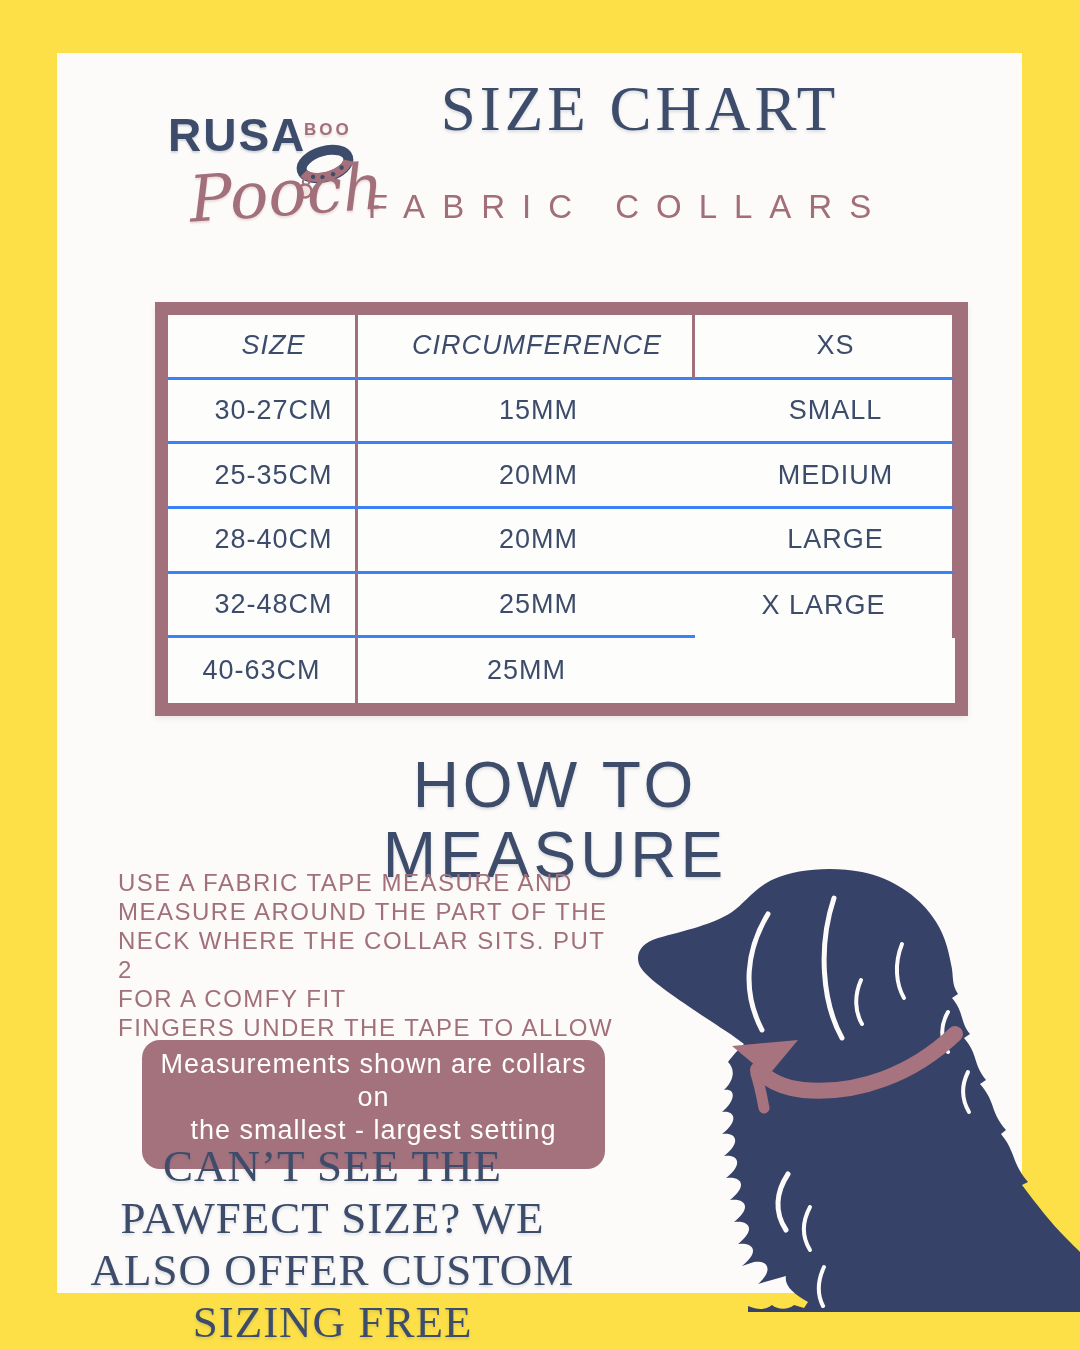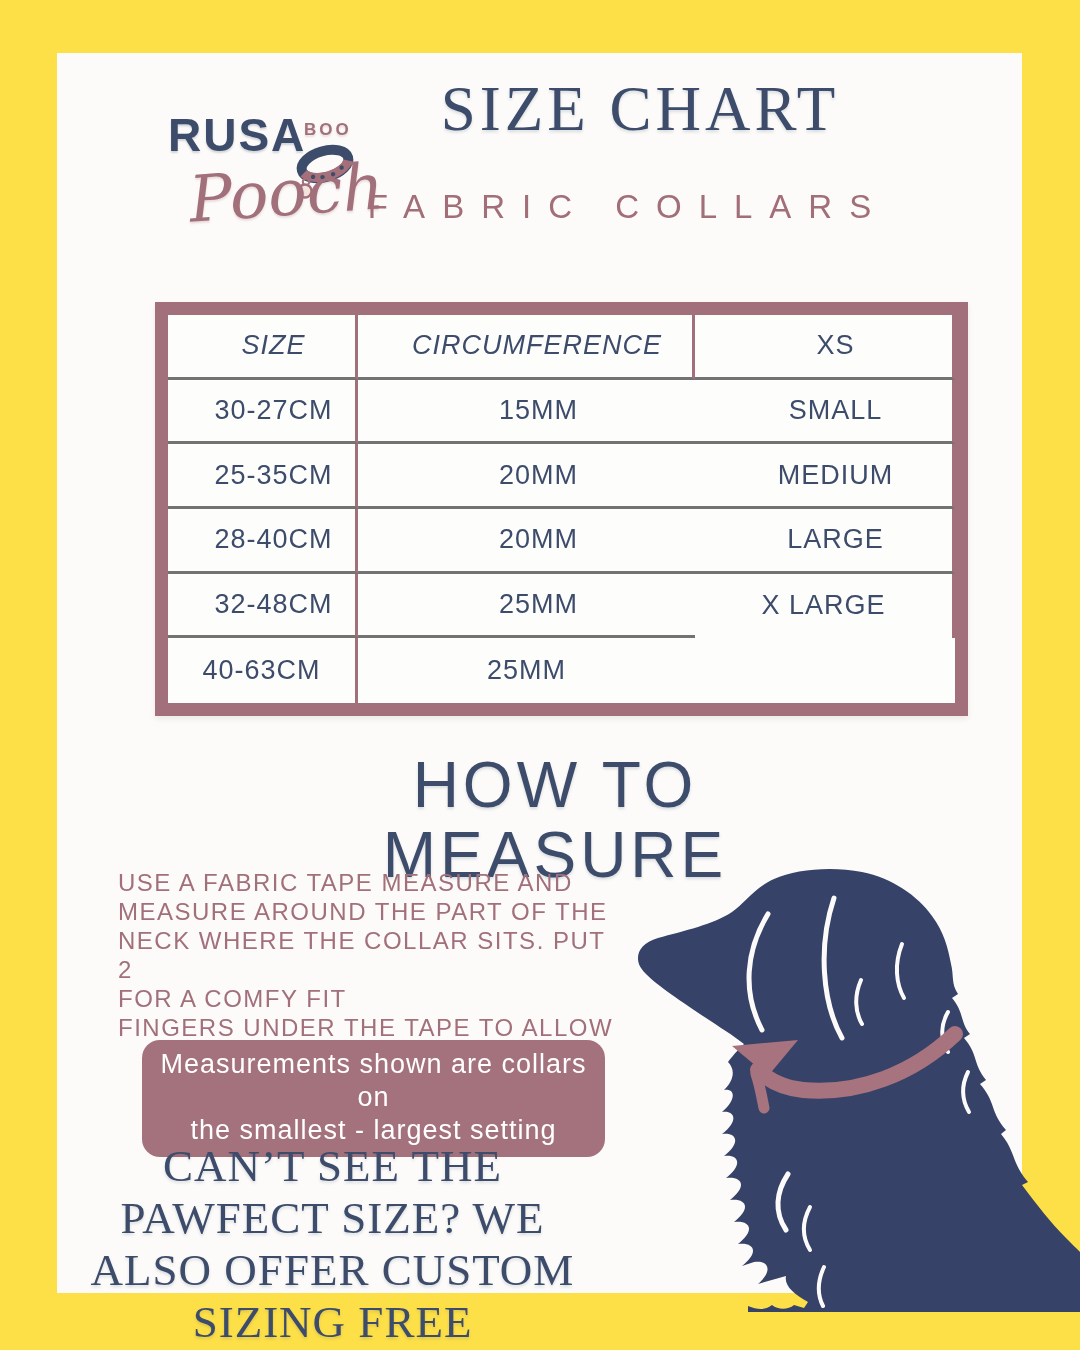--- a/index.html
+++ b/index.html
@@ -48,37 +48,37 @@
     position:absolute; left:155px; top:302px; width:813px; height:414px; z-index:2;
     border:13px solid #a2707a; box-sizing:border-box; background:#fdfdfc;
     display:grid; grid-template-columns:190px 337px 1fr; grid-template-rows:repeat(6,1fr);
     box-shadow:0 3px 6px rgba(0,0,0,0.07);
   }
   .tcell {
     display:flex; align-items:center; justify-content:center;
     font-size:27px; letter-spacing:1px; color:#3d4c6b; font-weight:500;
   }
   .tcell.col1, .tcell.col2 { border-right:3px solid #a2707a; }
-  .tcell.rnl { border-bottom:3px solid #737373;padding-left:24px; }
+  .tcell.rnl { border-bottom:3px solid #3b82f6;padding-left:24px; }
   .tcell.hdr-italic { font-style:italic; }
   
   .how-heading {
     position:absolute; left:255px; top:750px; width:600px; z-index:2;
     font-family:Liberation Sans, sans-serif; font-size:64px; letter-spacing:4px;
     color:#3d4c6b; text-align:center; line-height:1.1;
     text-shadow:0 2px 3px rgba(61,76,107,0.18);
   }
   .instructions {
     position:absolute; left:118px; top:868px; width:500px; z-index:2;
     font-size:24px; line-height:29px; letter-spacing:1.5px; font-weight:500;
     color:#a2707a; text-align:left;
   }
   .note-pill {
     position:absolute; left:142px; top:1040px; width:463px; z-index:2;
-    background:#a4727d; border-radius:18px; padding:8px 0 10px 0;
+    background:#a4727d; border-radius:18px; padding:8px 0 22px 0;
     color:#ffffff; font-size:27px; line-height:33px; letter-spacing:1px;
     font-weight:500; text-align:center; box-sizing:border-box;
   }
   .custom-text {
     position:absolute; left:80px; top:1140px; width:505px; z-index:2;
     font-family:"Liberation Serif", serif; font-size:45px; line-height:52px;
     letter-spacing:1px; color:#3d4c6b; text-align:center;
     text-shadow:0 2px 3px rgba(61,76,107,0.18);
   }
   

